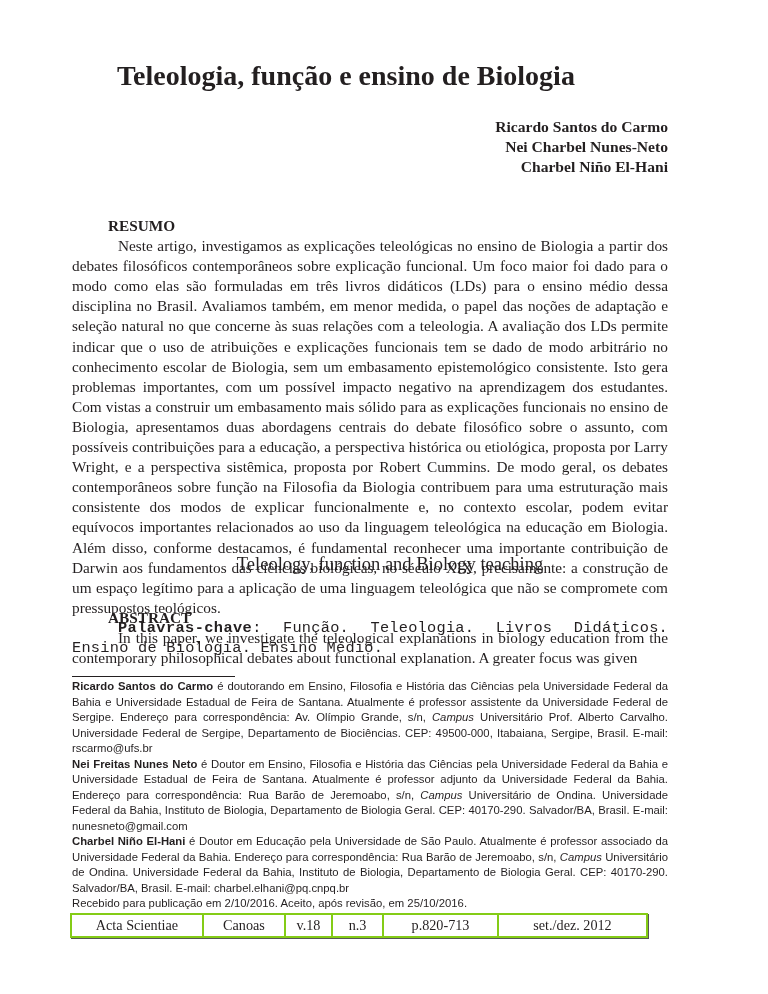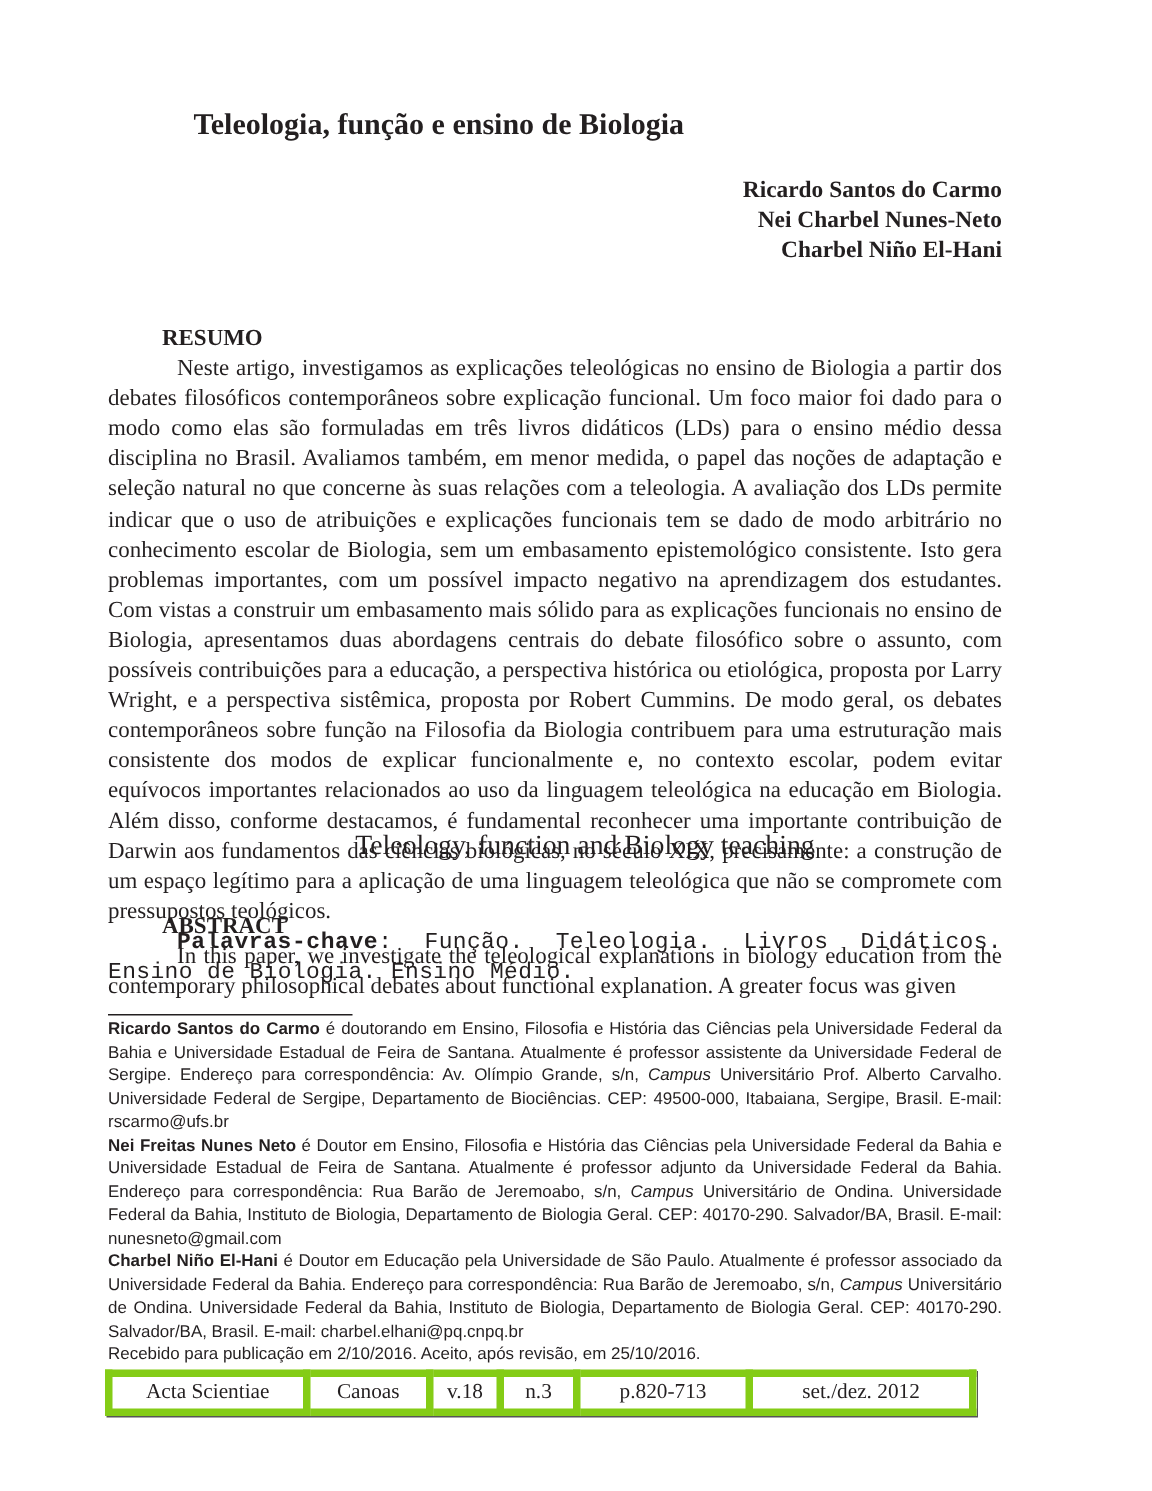--- a/index.html
+++ b/index.html
@@ -3,21 +3,21 @@
   <meta charset="utf-8">
   <style>
     html, body { margin: 0; padding: 0; background: #ffffff; }
     body {
       width: 768px; height: 994px; position: relative; overflow: hidden;
       color: #231f20;
       font-family: "Liberation Serif", serif;
     }
     .title {
       position: absolute; left: 117px; top: 60px;
-      font-size: 20px; font-weight: bold; margin: 12px; letter-spacing: 0px;
+      font-size: 28px; font-weight: bold; margin: 0; letter-spacing: 0px;
       white-space: nowrap;
     }
     .authors {
       position: absolute; right: 100px; top: 117px;
       text-align: right; font-weight: bold; font-size: 15.6px; line-height: 20px;
     }
     .authors div { white-space: nowrap; }
     .block {
       position: absolute; left: 72px; width: 596px;
       font-size: 15.3px; line-height: 20.1px; text-align: justify; margin-top: 12px;
@@ -43,21 +43,21 @@
       font-size: 11.3px; line-height: 15.5px; text-align: justify;
     }
     .footnotes p { margin: 0; }
     .footnotes b { font-weight: bold; }
     .footer-table {
       position: absolute; left: 70px; top: 913px; width: 576px; height: 23px;
       border-collapse: collapse; table-layout: fixed;
       border: 2px solid #231f20; box-shadow: 1px 1px 0 #555;
     }
     .footer-table td {
-      border: 5px solid #84cc16; text-align: center;
+      border: 2px solid #84cc16; text-align: center;
       font-size: 14.2px; padding: 0; height: 21px; line-height: 21px;
       white-space: nowrap;
     }
   </style>
 </head>
 <body>
 
 <h1 class="title">Teleologia, função e ensino de Biologia</h1>
 
 <div class="authors">

